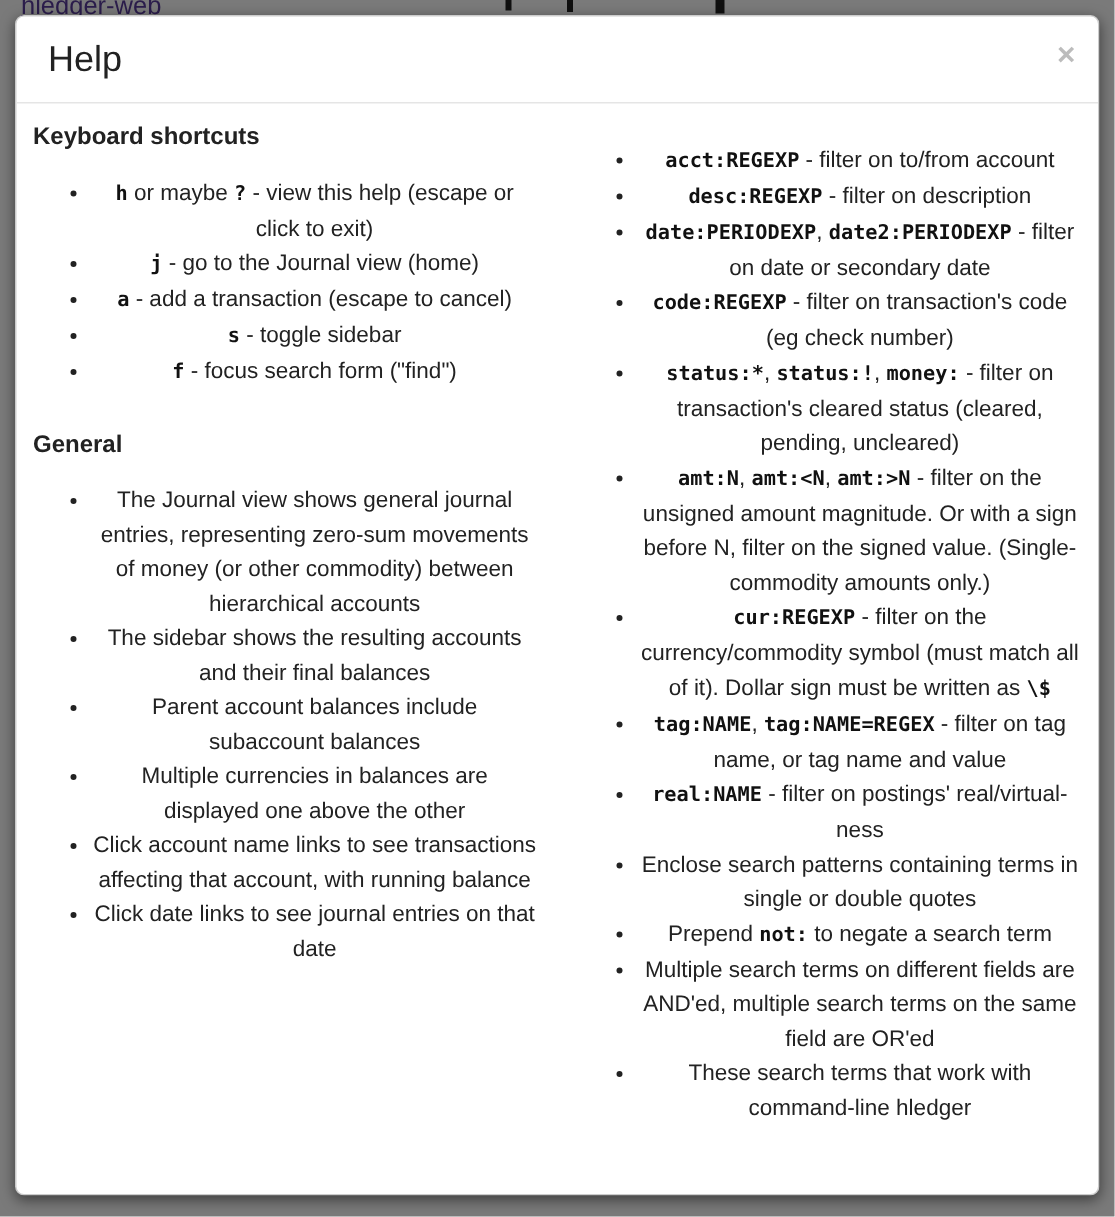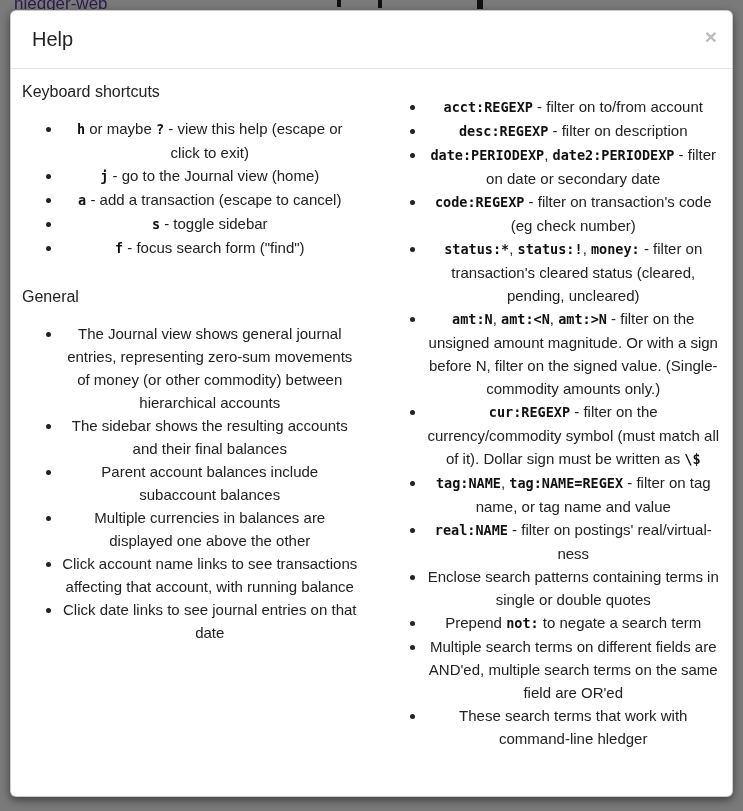--- a/index.html
+++ b/index.html
@@ -22,32 +22,32 @@
   }
   .modal{
     position:absolute;left:10px;top:10px;width:723px;height:787px;
     box-sizing:border-box;background:#fff;border:1px solid rgba(0,0,0,0.2);
     border-radius:6px;box-shadow:0 3px 9px rgba(0,0,0,0.5);
   }
   .modal-header{
     position:relative;padding:13px 20px 13px 21px;
     border-bottom:1px solid #e5e5e5;
   }
-  .modal-title{font-size:20px;font-weight:400;line-height:31px;color:#222;}
+  .modal-title{font-size:24px;font-weight:400;line-height:31px;color:#222;}
   .close{
     position:absolute;right:15px;top:15px;background:none;border:0;padding:0;
     font-family:"Liberation Sans",sans-serif;
     font-size:21px;font-weight:bold;line-height:1;color:#bcbcbc;cursor:pointer;
   }
   .modal-body{display:flex;padding:12px 11px 20px;box-sizing:border-box;}
   .col{box-sizing:border-box;width:50%;}
   .col-left{padding-right:14px;}
   .col-right{padding-left:14px;}
   .section-heading{
-    margin:0;font-size:16px;font-weight:normal;line-height:22px;color:#222;
+    margin:0;font-size:16px;font-weight:bold;line-height:22px;color:#222;
   }
   .section-heading + ul{margin-top:14px;}
   ul.help-list{
     margin:14px 0 26px;padding:0 0 0 40px;list-style:disc;text-align:center;
   }
   ul.help-list li{
     font-size:15px;line-height:23px;color:#222;
   }
   code{
     font-family:"DejaVu Sans Mono",monospace;

